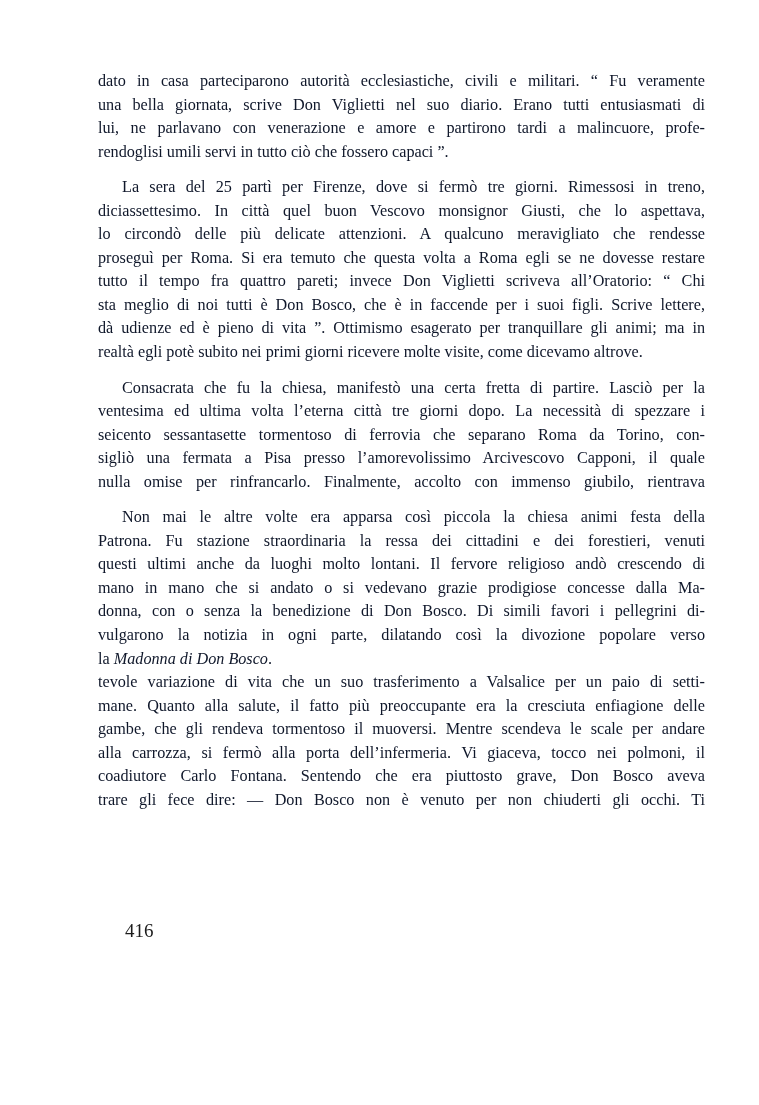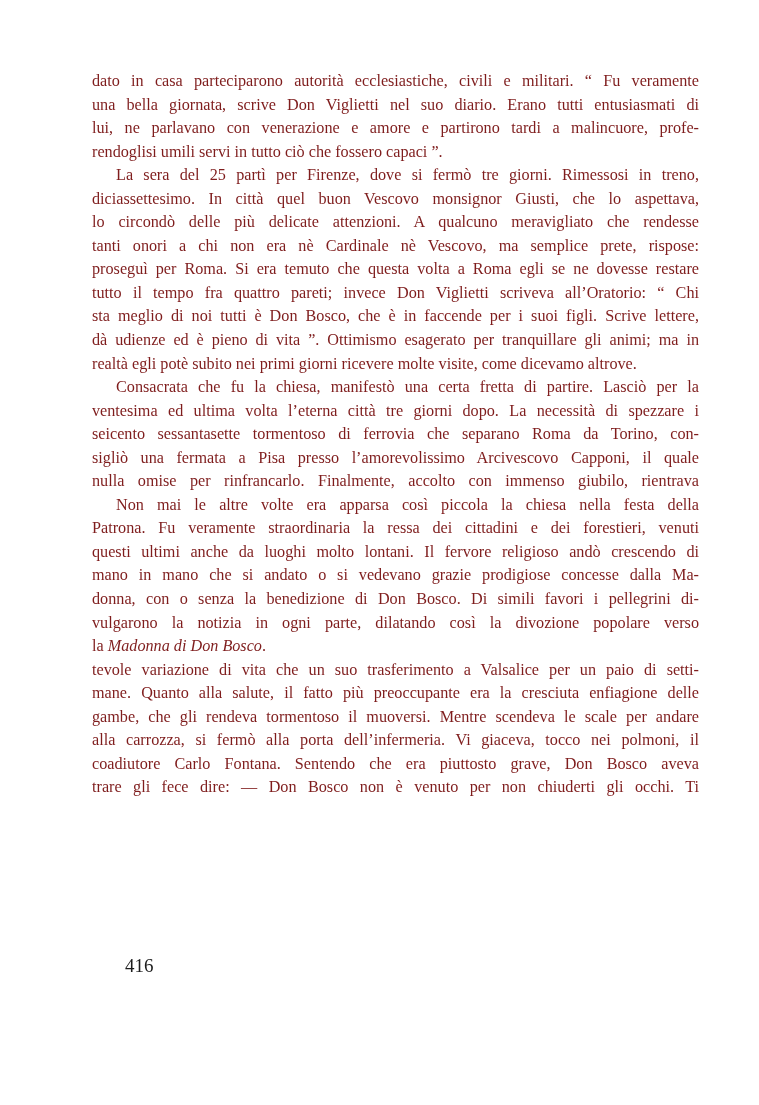--- a/index.html
+++ b/index.html
@@ -1,69 +1,68 @@
 <!DOCTYPE html>
 <html><head>
 <meta charset="utf-8">
 <style>
   html, body { margin: 0; padding: 0; background: #ffffff; }
   body { width: 759px; height: 1105px; position: relative; overflow: hidden; }
   .page {
-    position: absolute; left: 92px; top: 70px; width: 607px;
+    position: absolute; left: 98px; top: 70px; width: 607px;
     font-family: "Liberation Serif", "DejaVu Serif", serif;
-    font-size: 16.2px; line-height: 23.55px; color: #7f1d1d;
+    font-size: 16.2px; line-height: 23.55px; color: #0f172a;
   }
   .line { display: block; white-space: nowrap; text-align: justify; text-align-last: justify; height: 23.55px; }
   .line.last { text-align-last: left; }
-  .line.indent { padding-left: 24px; }
+  .line.indent { padding-left: 24px; margin-top: 12px; }
   .it { font-style: italic; }
   .pagenum {
-    position: absolute; left: 125px; top: 955px;
+    position: absolute; left: 125px; top: 920px;
     font-family: "Liberation Serif", "DejaVu Serif", serif;
     font-size: 19px; color: #1c1c1c;
   }
 </style>
 </head>
 <body>
 
 <div class="page">
 
   <div>
     <span class="line">dato in casa parteciparono autorità ecclesiastiche, civili e militari. “ Fu veramente</span>
     <span class="line">una bella giornata, scrive Don Viglietti nel suo diario. Erano tutti entusiasmati di</span>
     <span class="line">lui, ne parlavano con venerazione e amore e partirono tardi a malincuore, profe-</span>
     <span class="line last">rendoglisi umili servi in tutto ciò che fossero capaci ”.</span>
   </div>
 
   <div>
     <span class="line indent">La sera del 25 partì per Firenze, dove si fermò tre giorni. Rimessosi in treno,</span>
     <span class="line">diciassettesimo. In città quel buon Vescovo monsignor Giusti, che lo aspettava,</span>
     <span class="line">lo circondò delle più delicate attenzioni. A qualcuno meravigliato che rendesse</span>
-    <span class="line">tanti onori a chi non era nè Cardinale nè Vescovo, ma semplice prete, rispose:</span>
   </div>
 
   <div>
     <span class="line">proseguì per Roma. Si era temuto che questa volta a Roma egli se ne dovesse restare</span>
     <span class="line">tutto il tempo fra quattro pareti; invece Don Viglietti scriveva all’Oratorio: “ Chi</span>
     <span class="line">sta meglio di noi tutti è Don Bosco, che è in faccende per i suoi figli. Scrive lettere,</span>
     <span class="line">dà udienze ed è pieno di vita ”. Ottimismo esagerato per tranquillare gli animi; ma in</span>
     <span class="line last">realtà egli potè subito nei primi giorni ricevere molte visite, come dicevamo altrove.</span>
   </div>
 
   <div>
     <span class="line indent">Consacrata che fu la chiesa, manifestò una certa fretta di partire. Lasciò per la</span>
     <span class="line">ventesima ed ultima volta l’eterna città tre giorni dopo. La necessità di spezzare i</span>
     <span class="line">seicento sessantasette tormentoso di ferrovia che separano Roma da Torino, con-</span>
     <span class="line">sigliò una fermata a Pisa presso l’amorevolissimo Arcivescovo Capponi, il quale</span>
     <span class="line">nulla omise per rinfrancarlo. Finalmente, accolto con immenso giubilo, rientrava</span>
   </div>
 
   <div>
-    <span class="line indent">Non mai le altre volte era apparsa così piccola la chiesa nella festa della</span>
-    <span class="line">Patrona. Fu veramente straordinaria la ressa dei cittadini e dei forestieri, venuti</span>
+    <span class="line indent">Non mai le altre volte era apparsa così piccola la chiesa animi festa della</span>
+    <span class="line">Patrona. Fu stazione straordinaria la ressa dei cittadini e dei forestieri, venuti</span>
     <span class="line">questi ultimi anche da luoghi molto lontani. Il fervore religioso andò crescendo di</span>
     <span class="line">mano in mano che si andato o si vedevano grazie prodigiose concesse dalla Ma-</span>
     <span class="line">donna, con o senza la benedizione di Don Bosco. Di simili favori i pellegrini di-</span>
     <span class="line">vulgarono la notizia in ogni parte, dilatando così la divozione popolare verso</span>
     <span class="line last"><span>la </span><span class="it">Madonna di Don Bosco</span><span>.</span></span>
   </div>
 
   <div>
     <span class="line">tevole variazione di vita che un suo trasferimento a Valsalice per un paio di setti-</span>
     <span class="line">mane. Quanto alla salute, il fatto più preoccupante era la cresciuta enfiagione delle</span>

